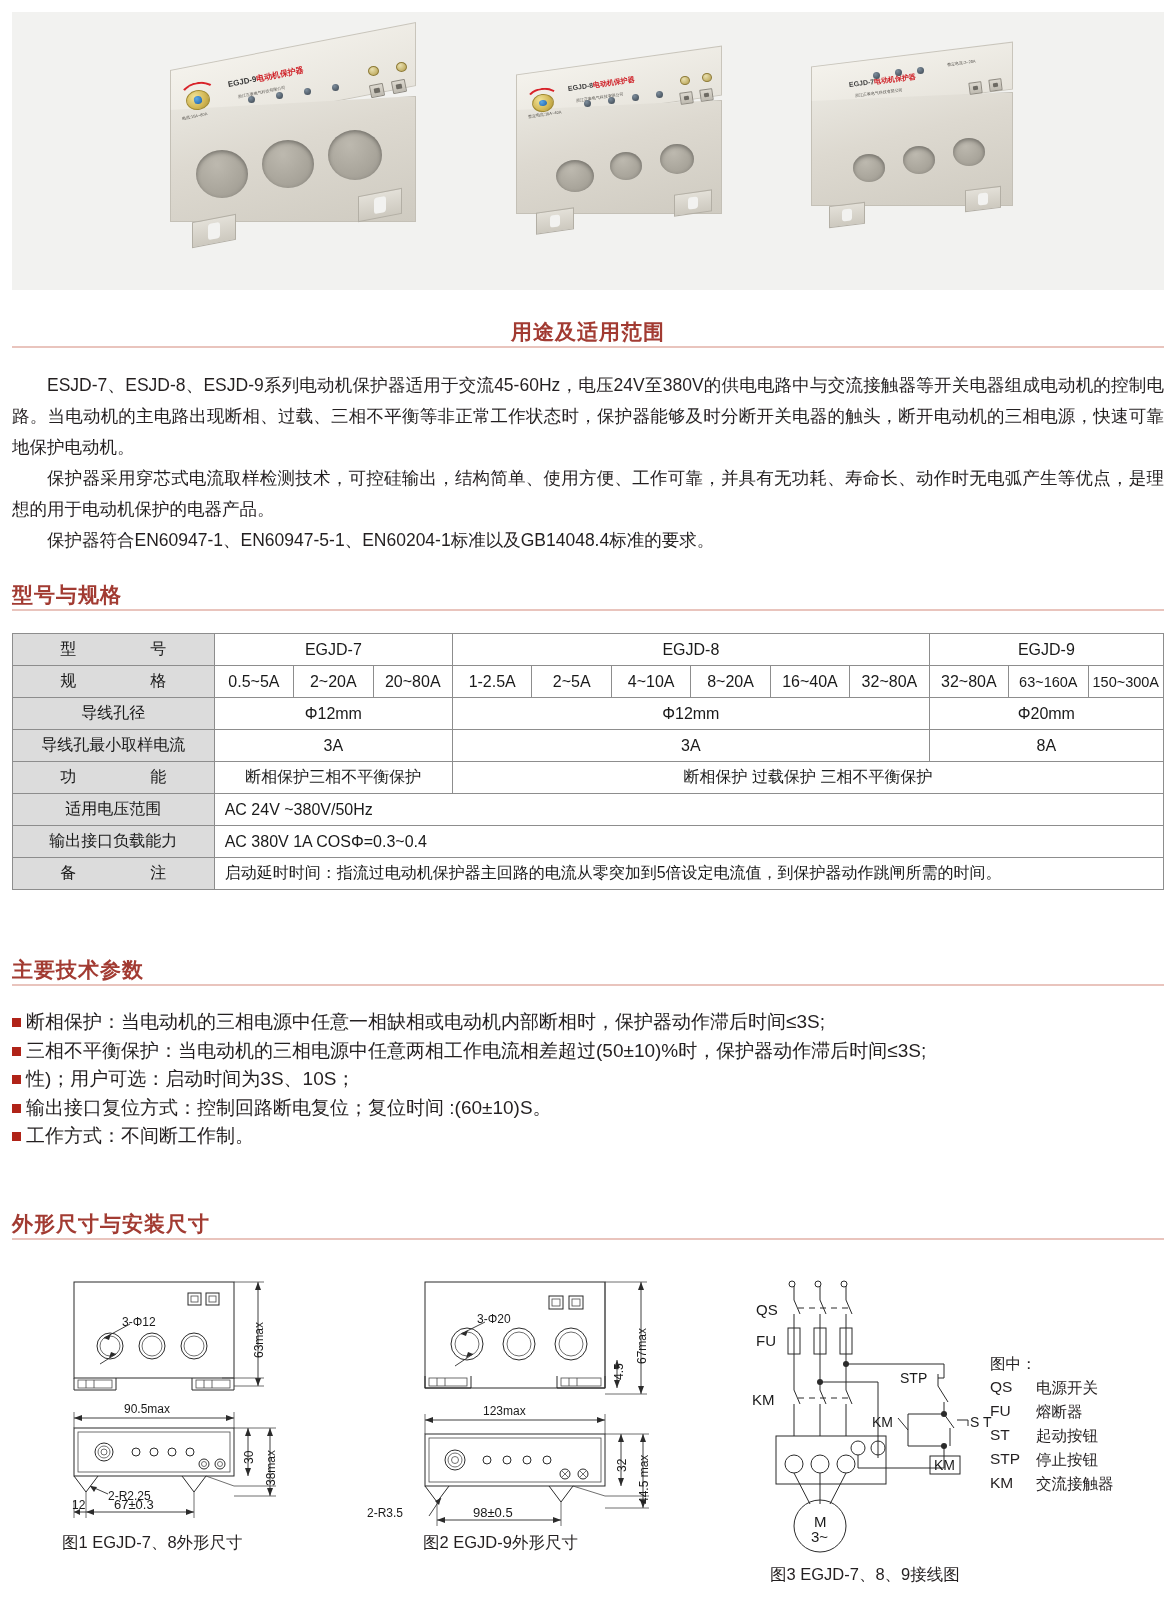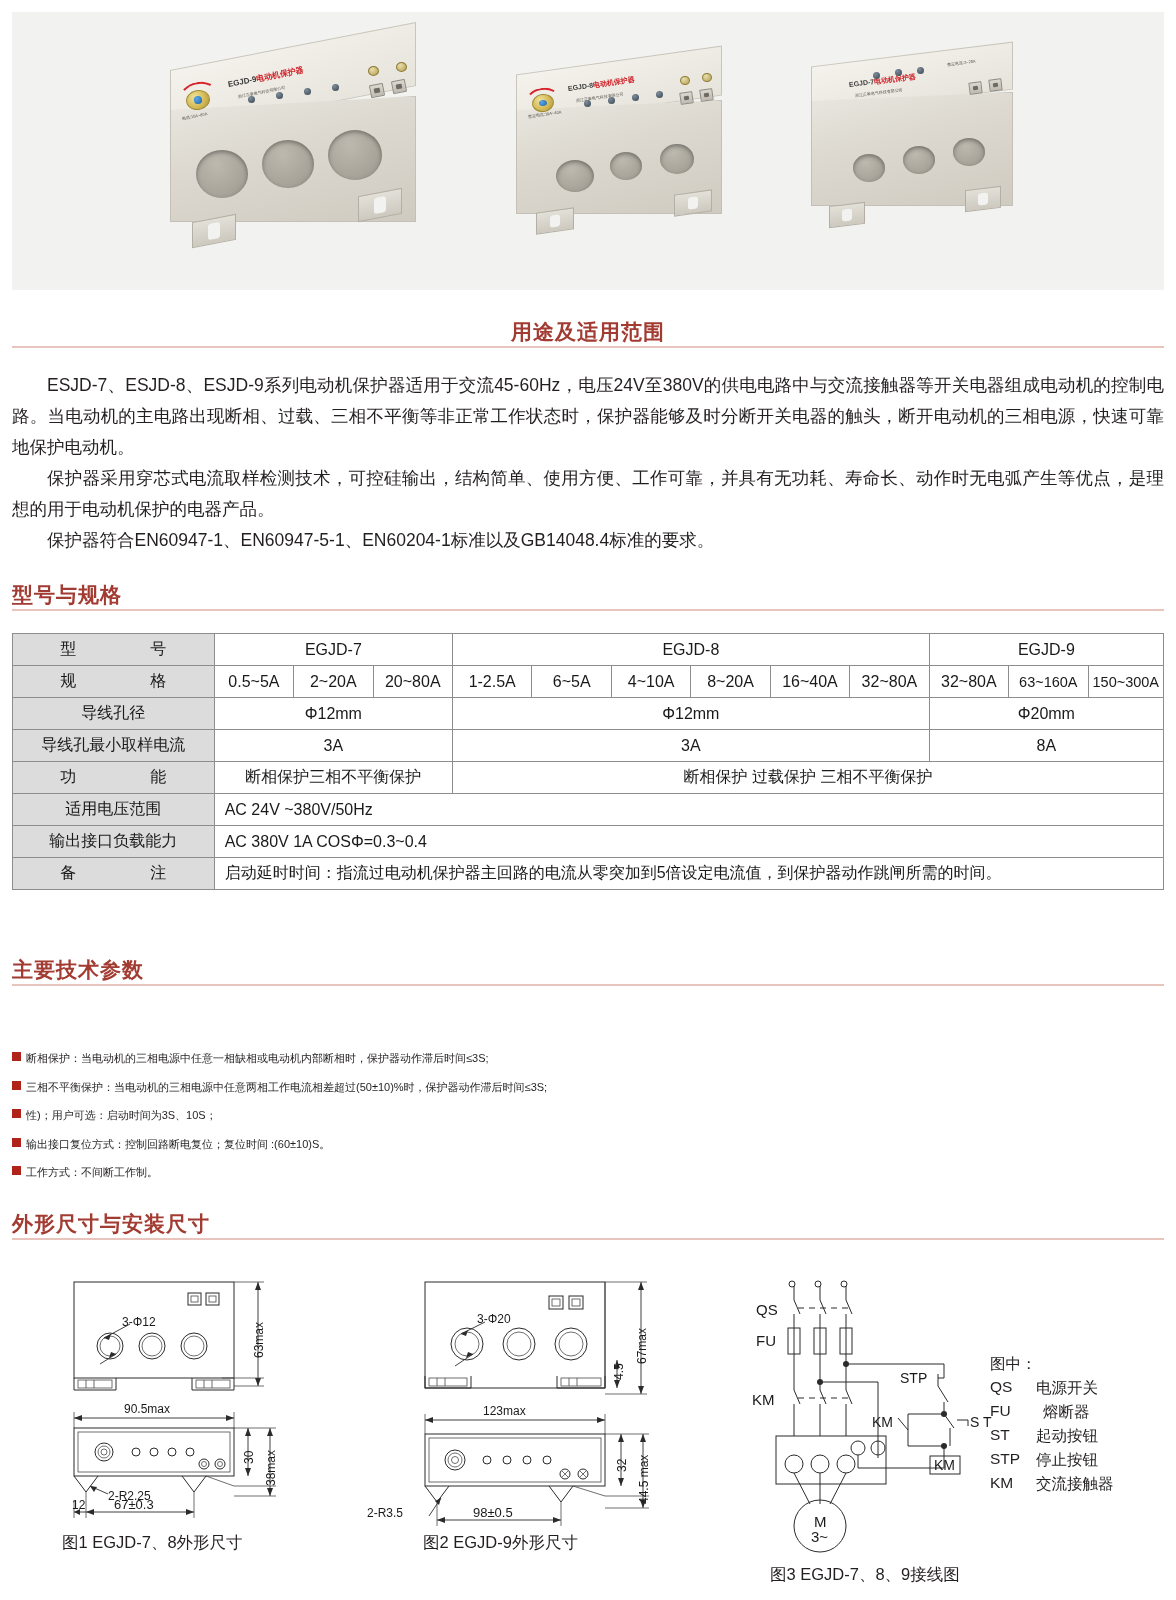--- a/index.html
+++ b/index.html
@@ -185,24 +185,23 @@
     text-align: left;
     padding-left: 10px;
   }
 
   
   .params {
     position: absolute;
     left: 12px;
     top: 1008px;
     width: 1152px;
-    font-size: 11px;
+    font-size: 19px;
     line-height: 28.5px;
     color: #231f20;
-    margin-top: 36px;
   }
   .params .row {
     display: flex;
     align-items: baseline;
     height: 28.5px;
   }
   .bullet {
     display: inline-block;
     width: 9px; height: 9px;
     background: #b02318;
@@ -382,21 +381,21 @@
         <td colspan="6">EGJD-8</td>
         <td colspan="3">EGJD-9</td>
       </tr>
 
       <tr>
         <td class="hdr sp">规　　格</td>
         <td>0.5~5A</td>
         <td>2~20A</td>
         <td>20~80A</td>
         <td>1-2.5A</td>
-        <td>6~5A</td>
+        <td>2~5A</td>
         <td>4~10A</td>
         <td>8~20A</td>
         <td>16~40A</td>
         <td>32~80A</td>
         <td>32~80A</td>
         <td class="sm">63~160A</td>
         <td class="sm">150~300A</td>
       </tr>
 
       <tr>
@@ -754,21 +753,21 @@
     <div class="dim-txt" style="left:140px; top:146px; font-size:14px;">KM</div>
     <div class="dim-txt" style="left:238px; top:146px; font-size:14px;">S T</div>
     <div class="dim-txt" style="left:202px; top:189px; font-size:14px;">KM</div>
     <div class="dim-txt" style="left:82px; top:245px; font-size:15px;">M</div>
     <div class="dim-txt" style="left:79px; top:260px; font-size:15px;">3~</div>
 
     <div class="leg-txt" style="left:258px; top:86px;">图中：</div>
     <div class="leg-txt" style="left:258px; top:110px;">QS</div>
     <div class="leg-txt" style="left:304px; top:110px;">电源开关</div>
     <div class="leg-txt" style="left:258px; top:134px;">FU</div>
-    <div class="leg-txt" style="left:311px; top:134px;">熔断器</div>
+    <div class="leg-txt" style="left:304px; top:134px;">熔断器</div>
     <div class="leg-txt" style="left:258px; top:158px;">ST</div>
     <div class="leg-txt" style="left:304px; top:158px;">起动按钮</div>
     <div class="leg-txt" style="left:258px; top:182px;">STP</div>
     <div class="leg-txt" style="left:304px; top:182px;">停止按钮</div>
     <div class="leg-txt" style="left:258px; top:206px;">KM</div>
     <div class="leg-txt" style="left:304px; top:206px;">交流接触器</div>
 
     <div class="fig-cap" style="left:38px; top:296px;">图3  EGJD-7、8、9接线图</div>
   </div>
 </div>

